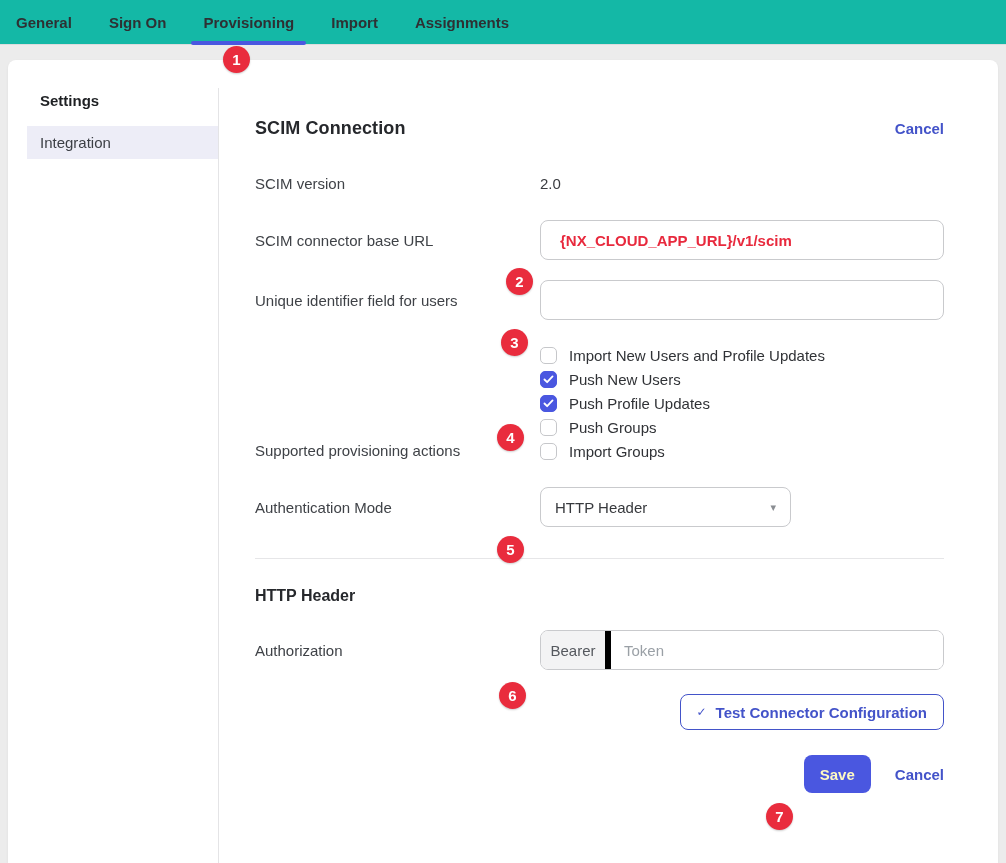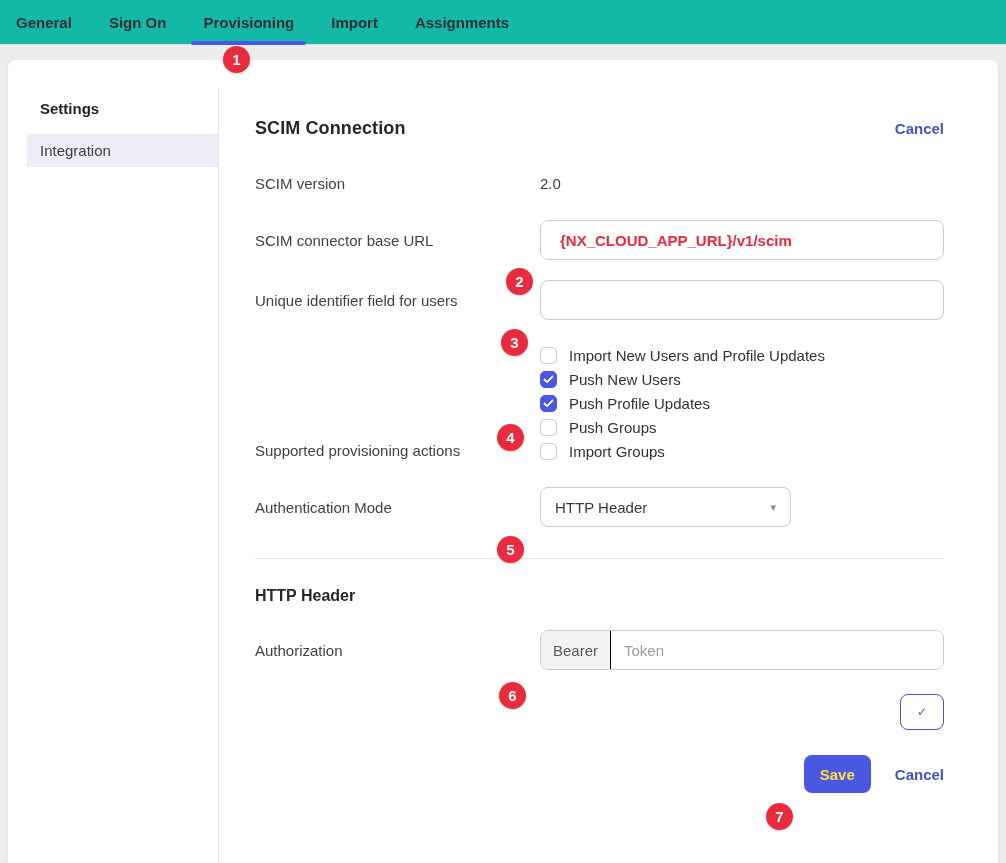--- a/index.html
+++ b/index.html
@@ -33,21 +33,21 @@
     background:var(--accent);border-radius:2px;
   }
 
   
   .card{
     position:absolute;left:8px;right:8px;top:60px;bottom:0;
     background:#ffffff;border-radius:8px 8px 0 0;
     box-shadow:0 1px 3px rgba(0,0,0,.06);
   }
   .sidebar{
-    position:absolute;left:0;top:0;bottom:0;width:210px;padding-top:40px;
+    position:absolute;left:0;top:0;bottom:0;width:210px;padding-top:32px;
   }
   .sidebar-divider{
     position:absolute;left:210px;top:28px;bottom:0;width:1px;background:#e4e4e6;
   }
   .sidebar-header{
     margin-left:32px;font-size:15px;font-weight:600;color:#1e2023;margin-bottom:17px;
   }
   .sidebar-item{
     margin-left:19px;width:191px;height:33px;display:flex;align-items:center;
     padding-left:13px;font-size:15px;color:#3c3f45;cursor:pointer;
@@ -106,42 +106,42 @@
 
   .section-divider{border:none;height:1px;background:#e6e6e8;margin-bottom:28px;}
   .section-title{font-size:16px;font-weight:700;color:#26282c;height:21px;margin-bottom:22px;}
 
   .row-authz{height:40px;margin-bottom:24px;}
   .input-group{
     display:flex;width:100%;height:40px;border:1px solid #c9cacd;border-radius:8px;
     overflow:hidden;background:#fff;
   }
   .input-prefix{
-    width:70px;background:#f3f3f4;border-right:1px solid #000000;
+    width:70px;background:#f3f3f4;border-right:6px solid #000000;
     display:flex;align-items:center;justify-content:center;
     font-size:15px;color:#55585e;flex-shrink:0;
   }
   .input-group input{
     flex:1;border:none;outline:none;font-family:inherit;font-size:15px;
     color:#35373b;padding:0 13px;min-width:0;
   }
   .input-group input::placeholder{color:#9aa0a6;}
 
   .row-test{display:flex;justify-content:flex-end;margin-bottom:25px;}
   .test-button{
     display:inline-flex;align-items:center;gap:9px;height:36px;padding:0 16px;
     background:#fff;border:1.5px solid var(--link);border-radius:8px;
     font-family:inherit;font-size:15px;font-weight:700;color:var(--link);cursor:pointer;
   }
   .test-check{font-size:12px;font-weight:400;line-height:1;}
 
   .row-footer{display:flex;justify-content:flex-end;align-items:center;gap:24px;height:38px;}
   .save-button{
     height:38px;padding:0 16px;background:var(--accent);border:none;border-radius:8px;
-    font-family:inherit;font-size:15px;font-weight:700;color:#fde047;cursor:pointer;
+    font-family:inherit;font-size:15px;font-weight:700;color:#fef9c3;cursor:pointer;
   }
 
   
   .badge{
     position:absolute;width:27px;height:27px;border-radius:50%;
     background:var(--badge);color:#fff;font-size:15px;font-weight:700;
     display:flex;align-items:center;justify-content:center;
     box-shadow:0 1px 2px rgba(0,0,0,.2);z-index:5;
   }
   .badge-1{left:223px;top:46px;}
@@ -259,20 +259,21 @@
           <div class="input-group">
             <span class="input-prefix">Bearer</span>
             <input type="text" placeholder="Token" style="">
           </div>
         </div>
       </div>
 
       <div class="row-test">
         <button class="test-button">
           <span class="test-check">✓</span>
+          <span>Test Connector Configuration</span>
         </button>
       </div>
 
       <div class="row-footer">
         <button class="save-button">Save</button>
         <a class="link">Cancel</a>
       </div>
 
     </main>
   </div>

